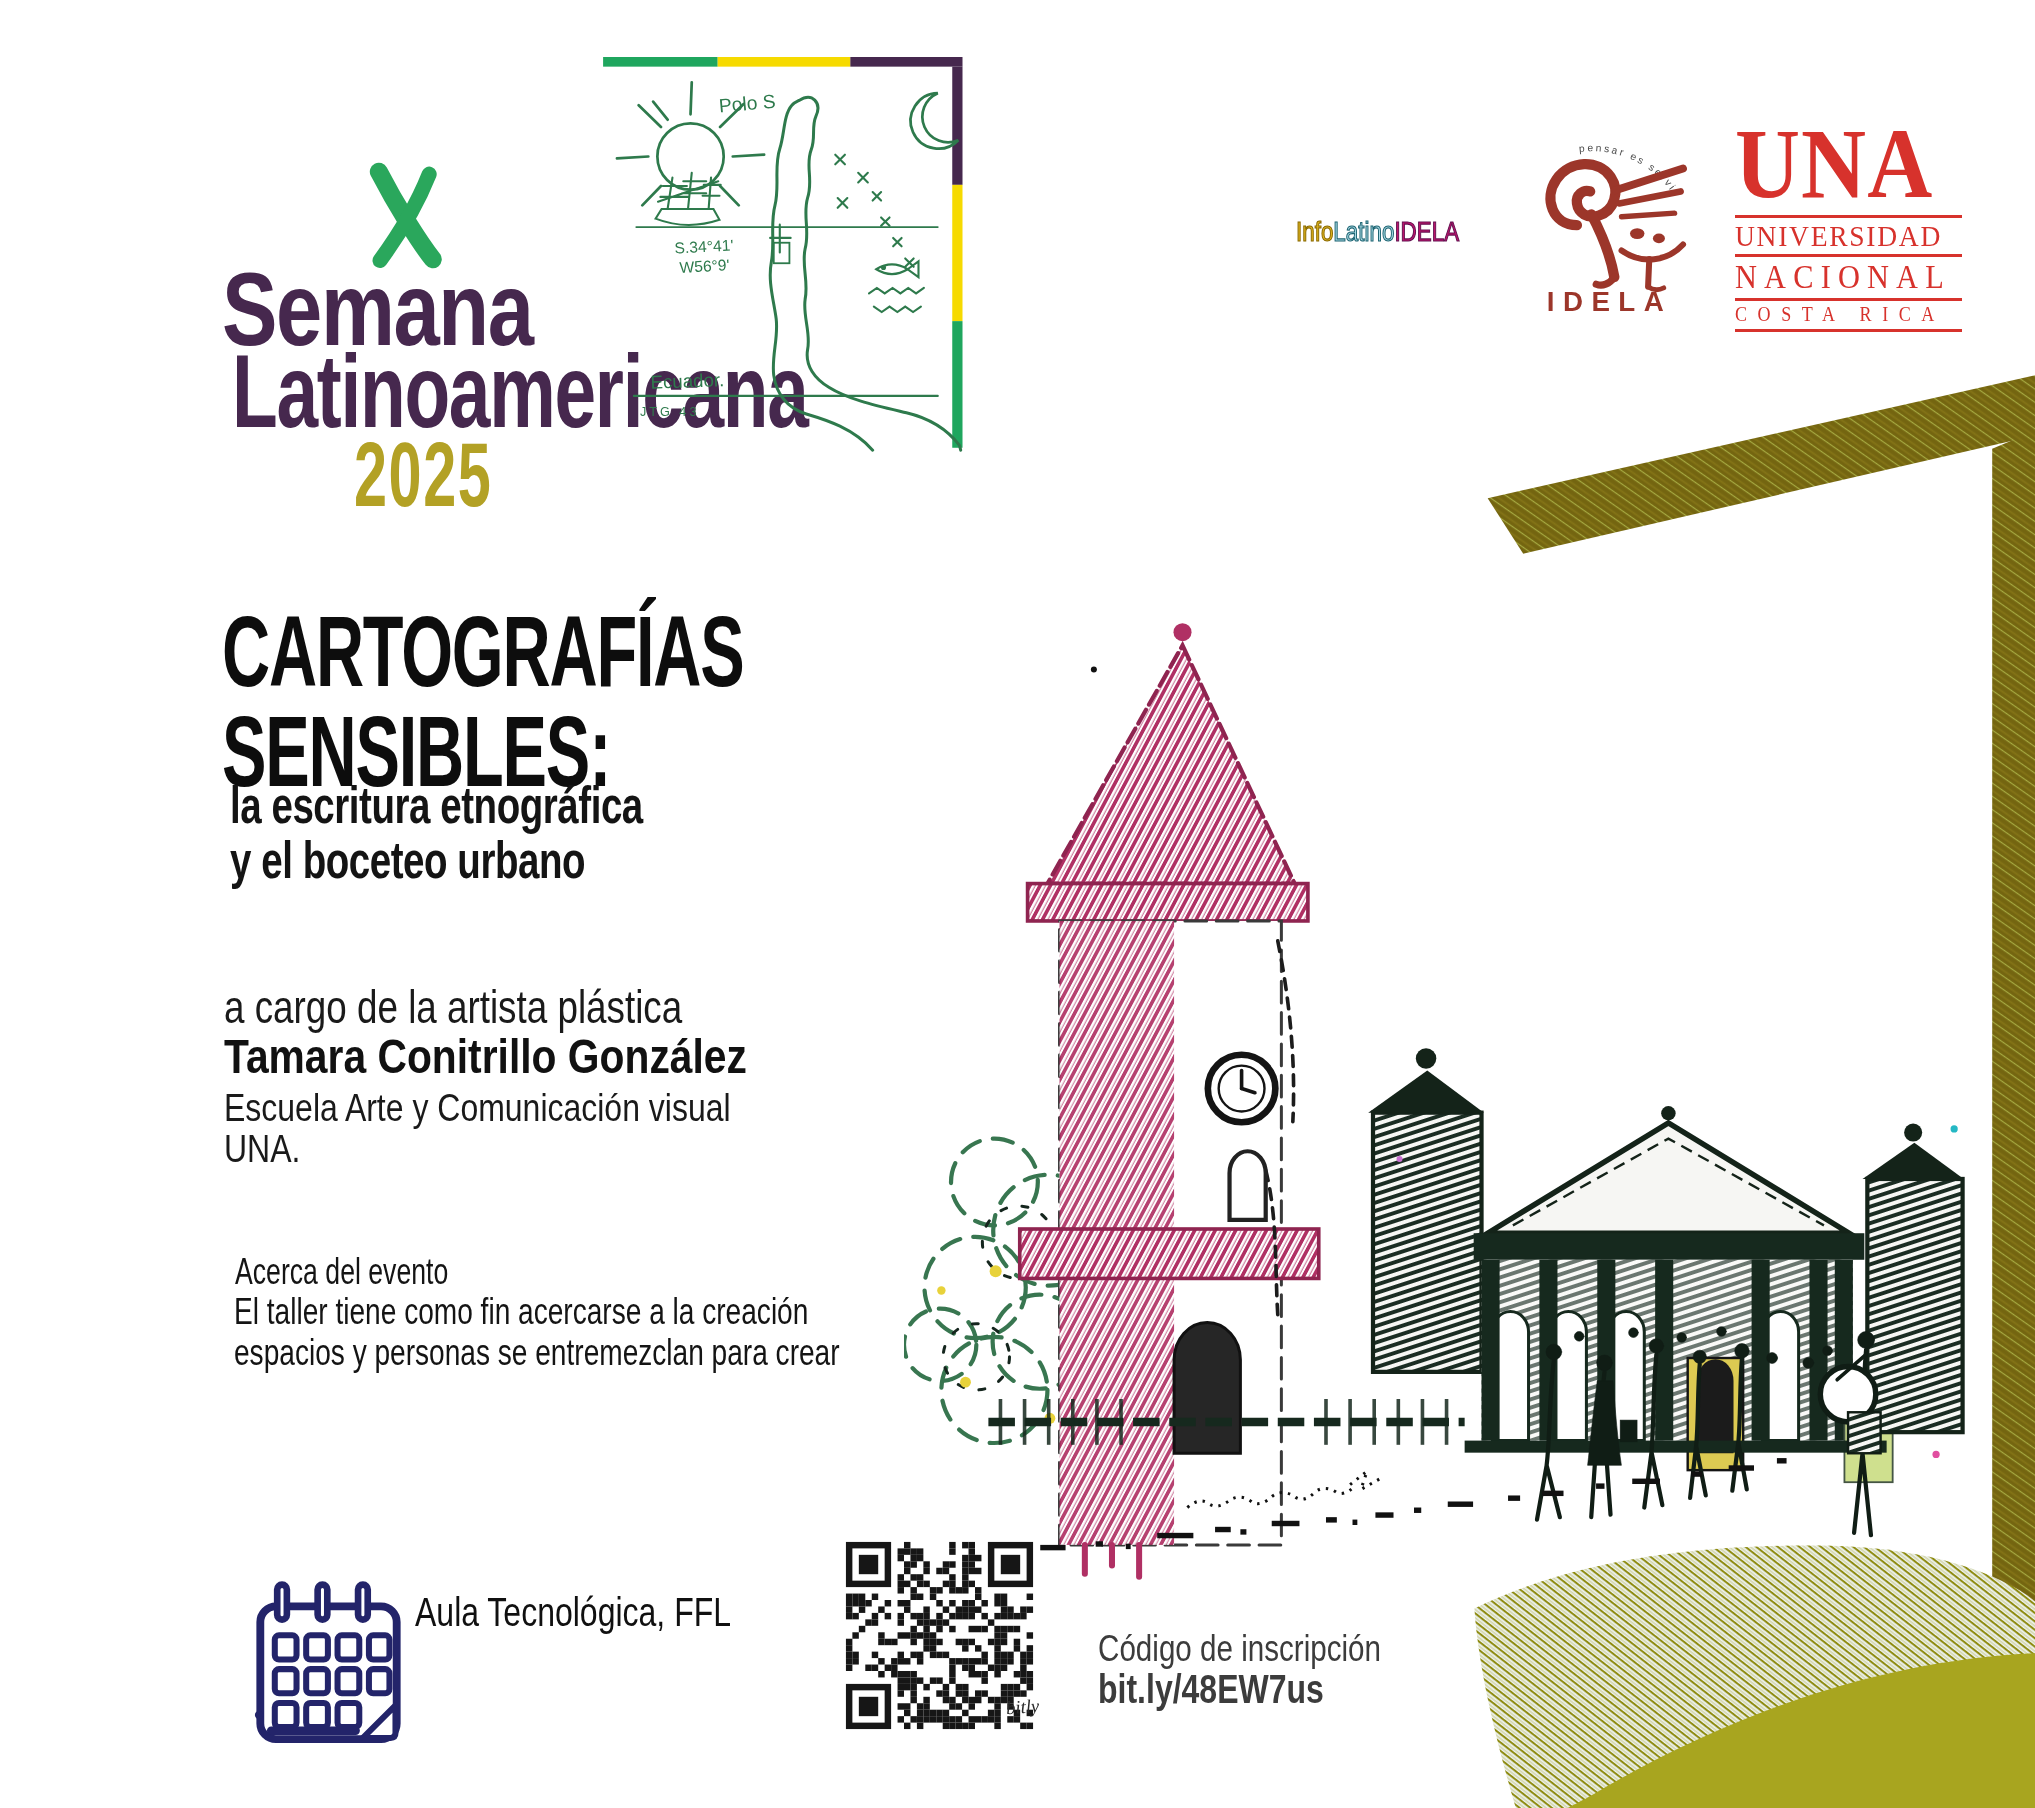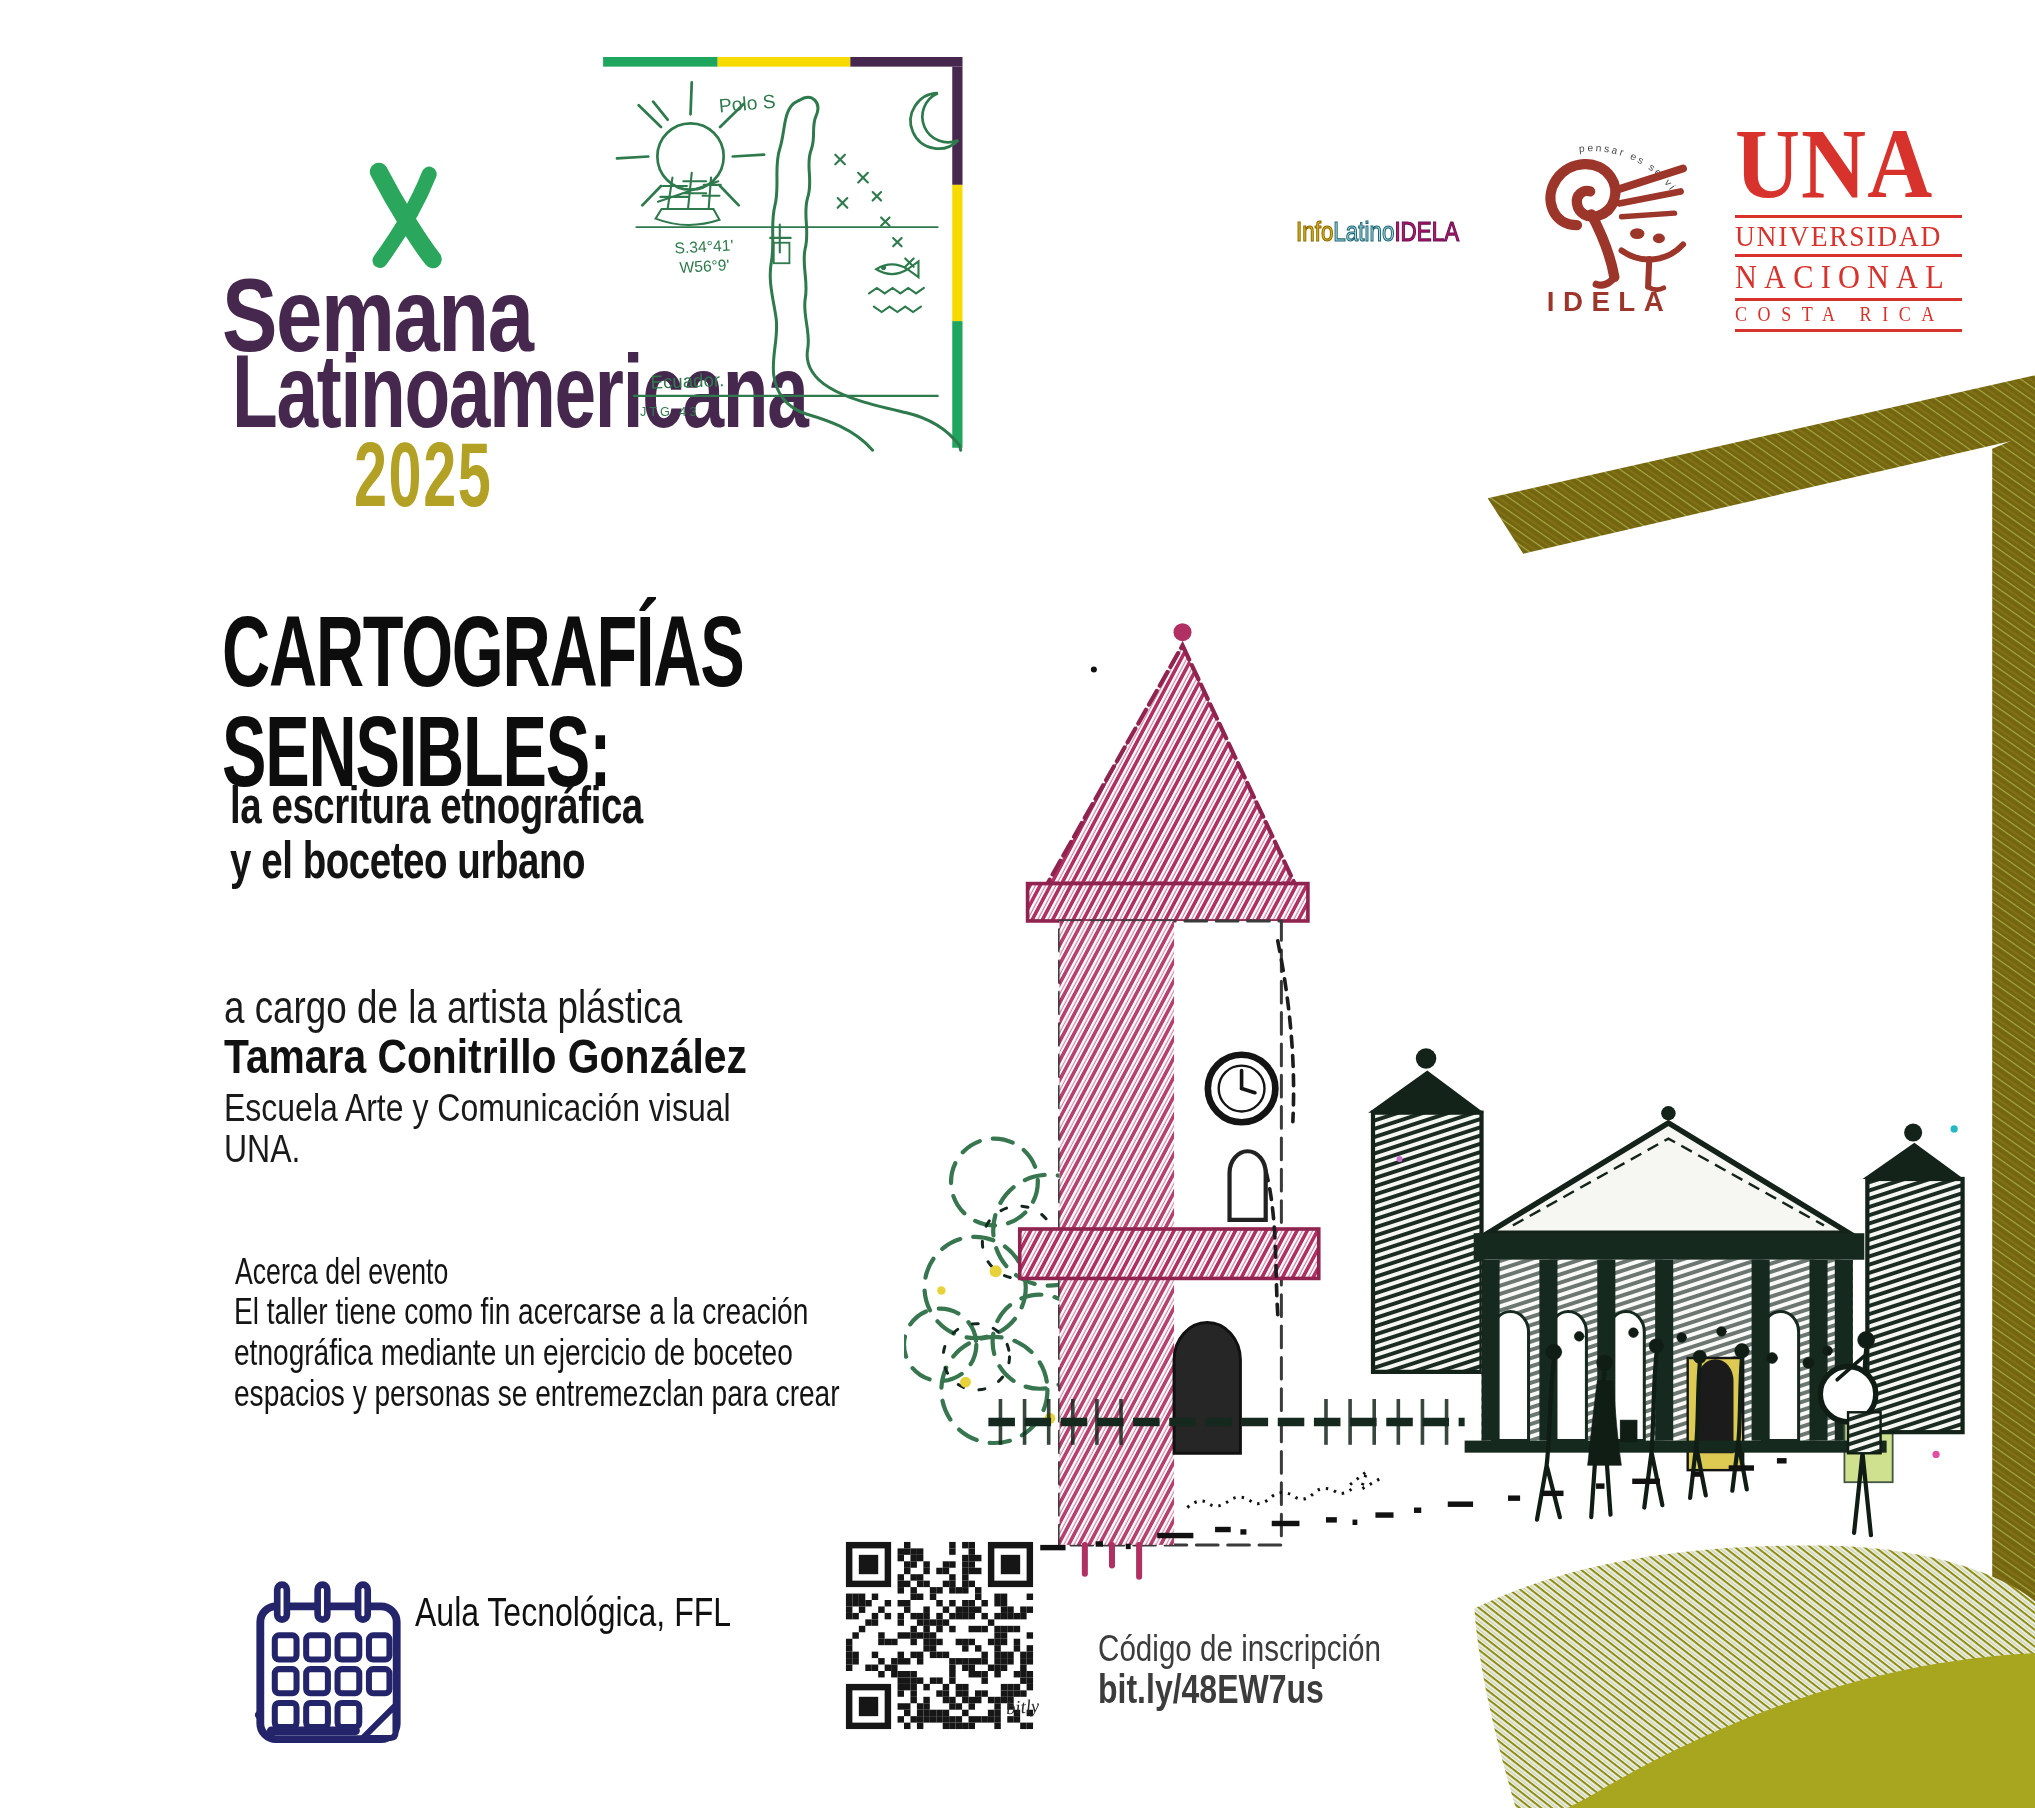--- a/index.html
+++ b/index.html
@@ -51,21 +51,21 @@
   <path d="M2446,2668 C2620,2582 2840,2560 3040,2564 C3200,2568 3320,2610 3376,2656
            L3376,3000 L2515,3000 C2480,2882 2452,2762 2446,2668 Z" fill="url(#oliveHatch)"></path>
   <path d="M3376,2742 C3150,2752 2900,2824 2640,2978 C2618,2990 2598,3000 2598,3000 L3376,3000 Z" fill="#a8a51f"></path>
 </svg>
 
 <svg class="abs" style="left:362px;top:158px;z-index:2" width="84" height="115" viewBox="0 0 140 190">
   <path d="M28,22 C58,80 96,140 118,168" stroke="#2aa75c" stroke-width="30" stroke-linecap="round" fill="none"></path>
   <path d="M112,26 C88,86 52,140 30,170" stroke="#2aa75c" stroke-width="25" stroke-linecap="round" fill="none"></path>
 </svg>
 
-<div class="abs nw" style="left:222px;top:263px;z-index:2">
+<div class="abs nw" style="left:222px;top:257px;z-index:2">
   <span class="sx brand-word" style="font-size:104px;transform:scaleX(.8)">Semana</span>
 </div>
 <div class="abs nw" style="left:232px;top:339px;z-index:2">
   <span class="sx brand-word" style="font-size:104px;transform:scaleX(.72)">Latinoamericana</span>
 </div>
 <div class="abs nw" style="left:354px;top:430px;z-index:2">
   <span class="sx brand-year" style="font-size:90px;transform:scaleX(.66)">2025</span>
 </div>
 
 <svg class="abs" style="left:600px;top:57px;z-index:2" width="365" height="398" viewBox="0 0 605 660">
@@ -194,21 +194,20 @@
 </div>
 <div class="abs nw" style="left:224px;top:1129px;z-index:2">
   <span class="sx artist-affil" style="transform:scaleX(.82)">UNA.</span>
 </div>
 
 <div class="abs nw" style="left:235px;top:1253px;z-index:2">
   <span class="sx about-head" style="transform:scaleX(.72)">Acerca del evento</span>
 </div>
 <div class="abs" style="left:234px;top:1291px;z-index:2">
   <div class="nw"><span class="sx about-line" style="transform:scaleX(.78)">El taller tiene como fin acercarse a la creación</span></div>
-  <div class="nw"><span class="sx about-line" style="transform:scaleX(.78)">etnográfica mediante un ejercicio de boceteo</span></div>
   <div class="nw"><span class="sx about-line" style="transform:scaleX(.78)">espacios y personas se entremezclan para crear</span></div>
 </div>
 
 <svg class="abs" style="left:253px;top:1575px;z-index:2" width="151" height="175" viewBox="0 0 250 290">
   <g stroke="#23246a" fill="#fff" stroke-linecap="round" stroke-linejoin="round">
     <rect x="12" y="52" width="226" height="220" rx="26" stroke-width="13"></rect>
     <rect x="40" y="16" width="16" height="58" rx="8" stroke-width="11"></rect>
     <rect x="107" y="16" width="16" height="58" rx="8" stroke-width="11"></rect>
     <rect x="174" y="16" width="16" height="58" rx="8" stroke-width="11"></rect>
     <g stroke-width="10" fill="none">

